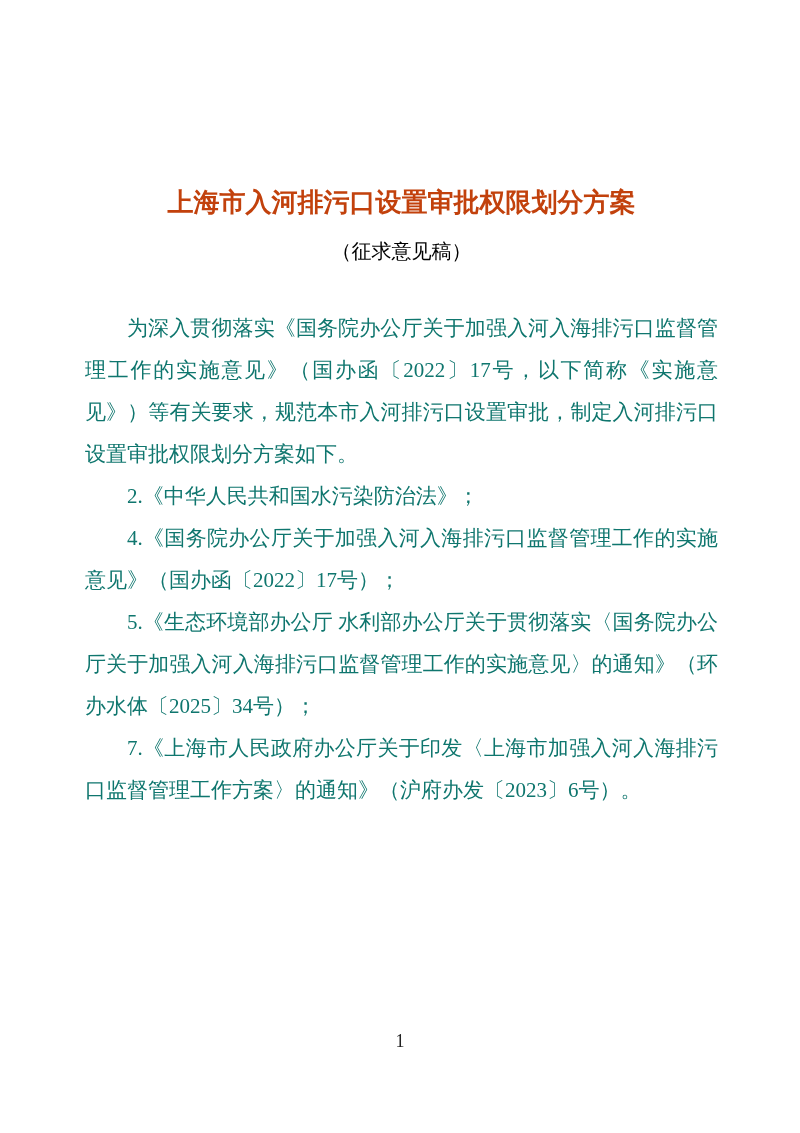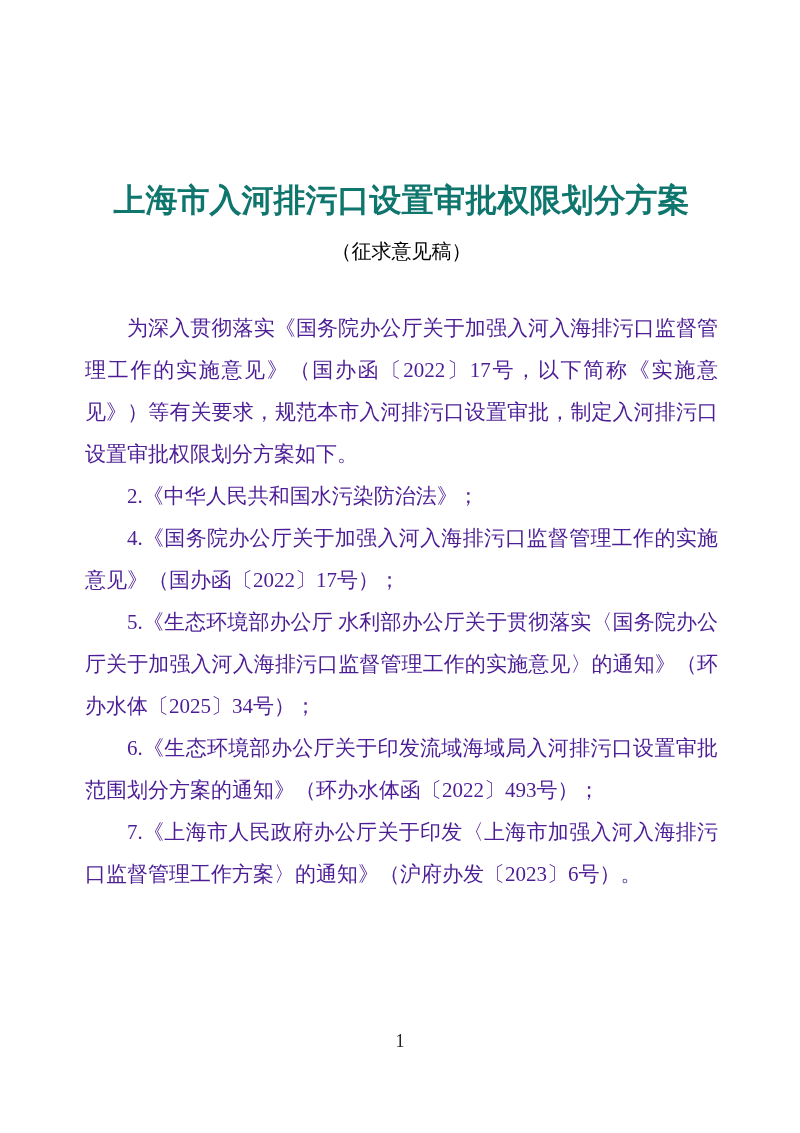--- a/index.html
+++ b/index.html
@@ -13,26 +13,26 @@
     height: 1133px;
     background: #ffffff;
     overflow: hidden;
     color: #000000;
   }
   .doc {
     padding: 183px 82px 0 85px;
   }
   .title {
     margin: 0;
-    font-family: Liberation Mono, monospace;
-    font-size: 32px;
+    font-family: Liberation Serif, serif;
+    font-size: 26px;
     line-height: 40px;
     font-weight: bold;
     text-align: center;
-    color: #0f766e;
+    color: #c2410c;
     white-space: nowrap;
   }
   .subtitle {
     margin-top: 16px;
     font-family: "Liberation Serif", "DejaVu Serif", serif;
     font-size: 20px;
     line-height: 24px;
     text-align: center;
     color: #000000;
   }
@@ -40,21 +40,21 @@
     margin-top: 44px;
   }
   .para {
     margin: 0;
     font-family: "Liberation Serif", "DejaVu Serif", serif;
     font-size: 21px;
     line-height: 42px;
     text-align: justify;
     text-justify: inter-ideograph;
     text-indent: 2em;
-    color: #4c1d95;
+    color: #0f766e;
     word-break: break-all;
   }
   .section-heading {
     font-family: "Liberation Sans", "DejaVu Sans", sans-serif;
     font-weight: bold;
     text-align: left;
   }
   .page-footer {
     position: absolute;
     top: 1028px;
@@ -75,19 +75,18 @@
     <h1 class="title">上海市入河排污口设置审批权限划分方案</h1>
     <div class="subtitle">（征求意见稿）</div>
 
     <div class="body-text">
       <p class="para">为深入贯彻落实《国务院办公厅关于加强入河入海排污口监督管理工作的实施意见》（国办函〔2022〕17号，以下简称《实施意见》）等有关要求，规范本市入河排污口设置审批，制定入河排污口设置审批权限划分方案如下。</p>
 
 
       <p class="para">2.《中华人民共和国水污染防治法》；</p>
       <p class="para">4.《国务院办公厅关于加强入河入海排污口监督管理工作的实施意见》（国办函〔2022〕17号）；</p>
       <p class="para">5.《生态环境部办公厅 水利部办公厅关于贯彻落实〈国务院办公厅关于加强入河入海排污口监督管理工作的实施意见〉的通知》（环办水体〔2025〕34号）；</p>
-      <p class="para">6.《生态环境部办公厅关于印发流域海域局入河排污口设置审批范围划分方案的通知》（环办水体函〔2022〕493号）；</p>
       <p class="para">7.《上海市人民政府办公厅关于印发〈上海市加强入河入海排污口监督管理工作方案〉的通知》（沪府办发〔2023〕6号）。</p>
     </div>
   </div>
 
   <div class="page-footer">1</div>
 </div>
 
 </body></html>

